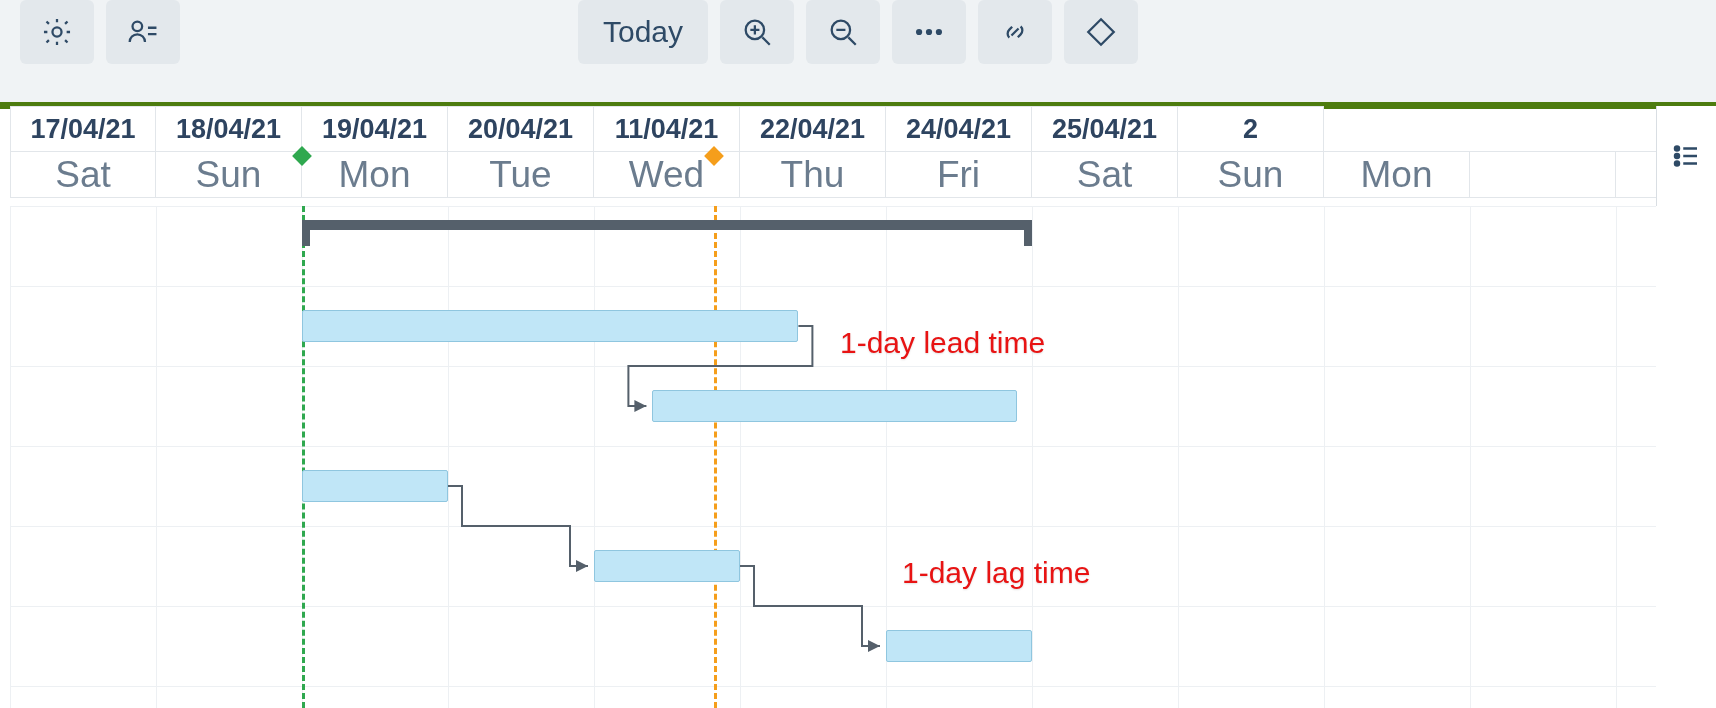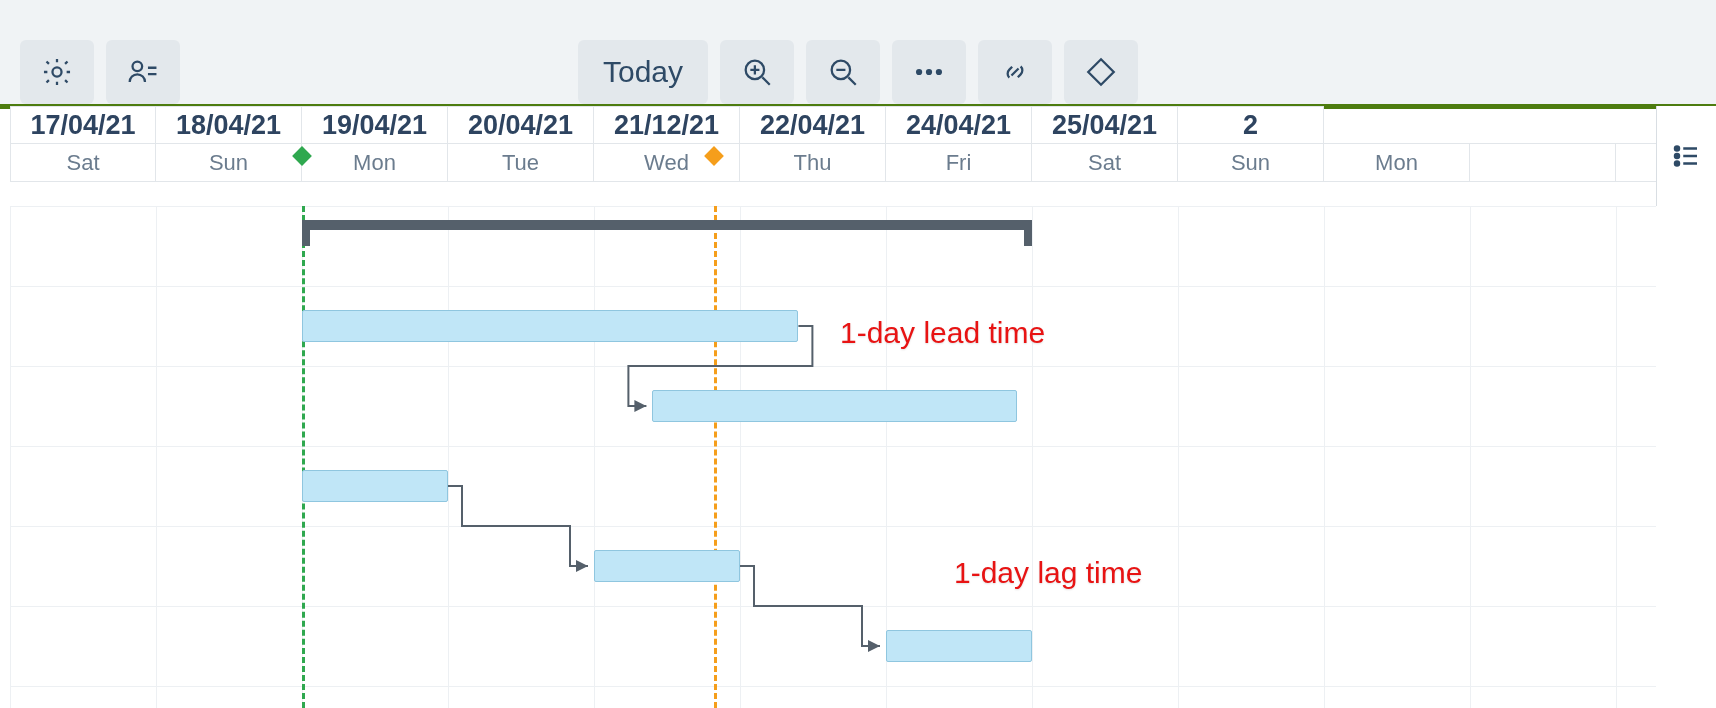--- a/index.html
+++ b/index.html
@@ -9,23 +9,23 @@
     width: 1716px;
     height: 708px;
     overflow: hidden;
     position: relative;
   }
 
   
   .toolbar {
     height: 109px;
     background: #f0f3f5;
-    border-bottom: 5px solid #4d7c0f;
-    display: flex;
-    align-items: flex-end;
+    border-bottom: 7px solid #4d7c0f;
+    display: flex;
+    align-items: flex-start;
     padding: 0 20px;
     gap: 12px;
     position: relative;
   }
   .tb-group { display: flex; gap: 12px; }
   .tb-center {
     position: absolute;
     left: 50%;
     transform: translateX(-50%);
     display: flex;
@@ -70,32 +70,32 @@
   .timeline-wrap {
     position: absolute;
     left: 10px;
     right: 60px;
     top: 106px;
     bottom: 0;
     overflow: hidden;
   }
   .header-row {
     display: flex;
-    height: 38px;
+    height: 46px;
     border-bottom: 1px solid #e2e6ea;
   }
   .header-row.top .col {
     font-weight: 600;
     color: #2e4460;
     font-size: 27px;
     border-top: 1px solid #e2e6ea;
   }
   .header-row.bottom .col {
     color: #6b7c8e;
-    font-size: 22px;
+    font-size: 37px;
   }
   .col {
     flex: 0 0 146px;
     border-right: 1px solid #e2e6ea;
     display: flex;
     align-items: center;
     justify-content: center;
     background: #fff;
     white-space: nowrap;
   }
@@ -244,21 +244,21 @@
     <path d="M9 6h11M9 12h11M9 18h11" fill="none"></path>
   </svg>
 </div>
 
 <div class="timeline-wrap">
   <div class="header-row top" id="hdr-dates">
       <div class="col">17/04/21</div>
       <div class="col">18/04/21</div>
       <div class="col">19/04/21</div>
       <div class="col">20/04/21</div>
-      <div class="col">21/12/21</div>
+      <div class="col">11/04/21</div>
       <div class="col">22/04/21</div>
       <div class="col">24/04/21</div>
       <div class="col">25/04/21</div>
       <div class="col">2</div>
     </div>
   <div class="header-row bottom" id="hdr-days">
       <div class="col">Sat</div>
       <div class="col">Sun</div>
       <div class="col">Mon</div>
       <div class="col">Tue</div>
@@ -304,16 +304,16 @@
       <svg class="dep" style="left: 0px; top: 0px; width: 100%; height: 100%;">
         <defs>
           <marker id="arr" markerWidth="10" markerHeight="10" refX="6" refY="3" orient="auto">
             <path d="M0,0 L6,3 L0,6 Z" fill="#55606b"></path>
           </marker>
         </defs>
         <path d="M 788.4 120 L 802.4 120 L 802.4 160 L 618.4000000000001 160 L 618.4000000000001 200 L 636.4000000000001 200" fill="none" stroke="#55606b" stroke-width="2" marker-end="url(#arr)"></path>
         <path d="M 438 280 L 452 280 L 452 320 L 560 320 L 560 360 L 578 360" fill="none" stroke="#55606b" stroke-width="2" marker-end="url(#arr)"></path>
         <path d="M 730 360 L 744 360 L 744 400 L 852 400 L 852 440 L 870 440" fill="none" stroke="#55606b" stroke-width="2" marker-end="url(#arr)"></path>
       </svg>
-      <div class="annot" style="left: 830px; top: 110px;">1-day lead time</div>
-      <div class="annot" style="left: 944px; top: 350px;">1-day lag time</div>
+      <div class="annot" style="left: 830px; top: 120px;">1-day lead time</div>
+      <div class="annot" style="left: 892px; top: 350px;">1-day lag time</div>
     </div>
 </div>
 
 </body></html>

